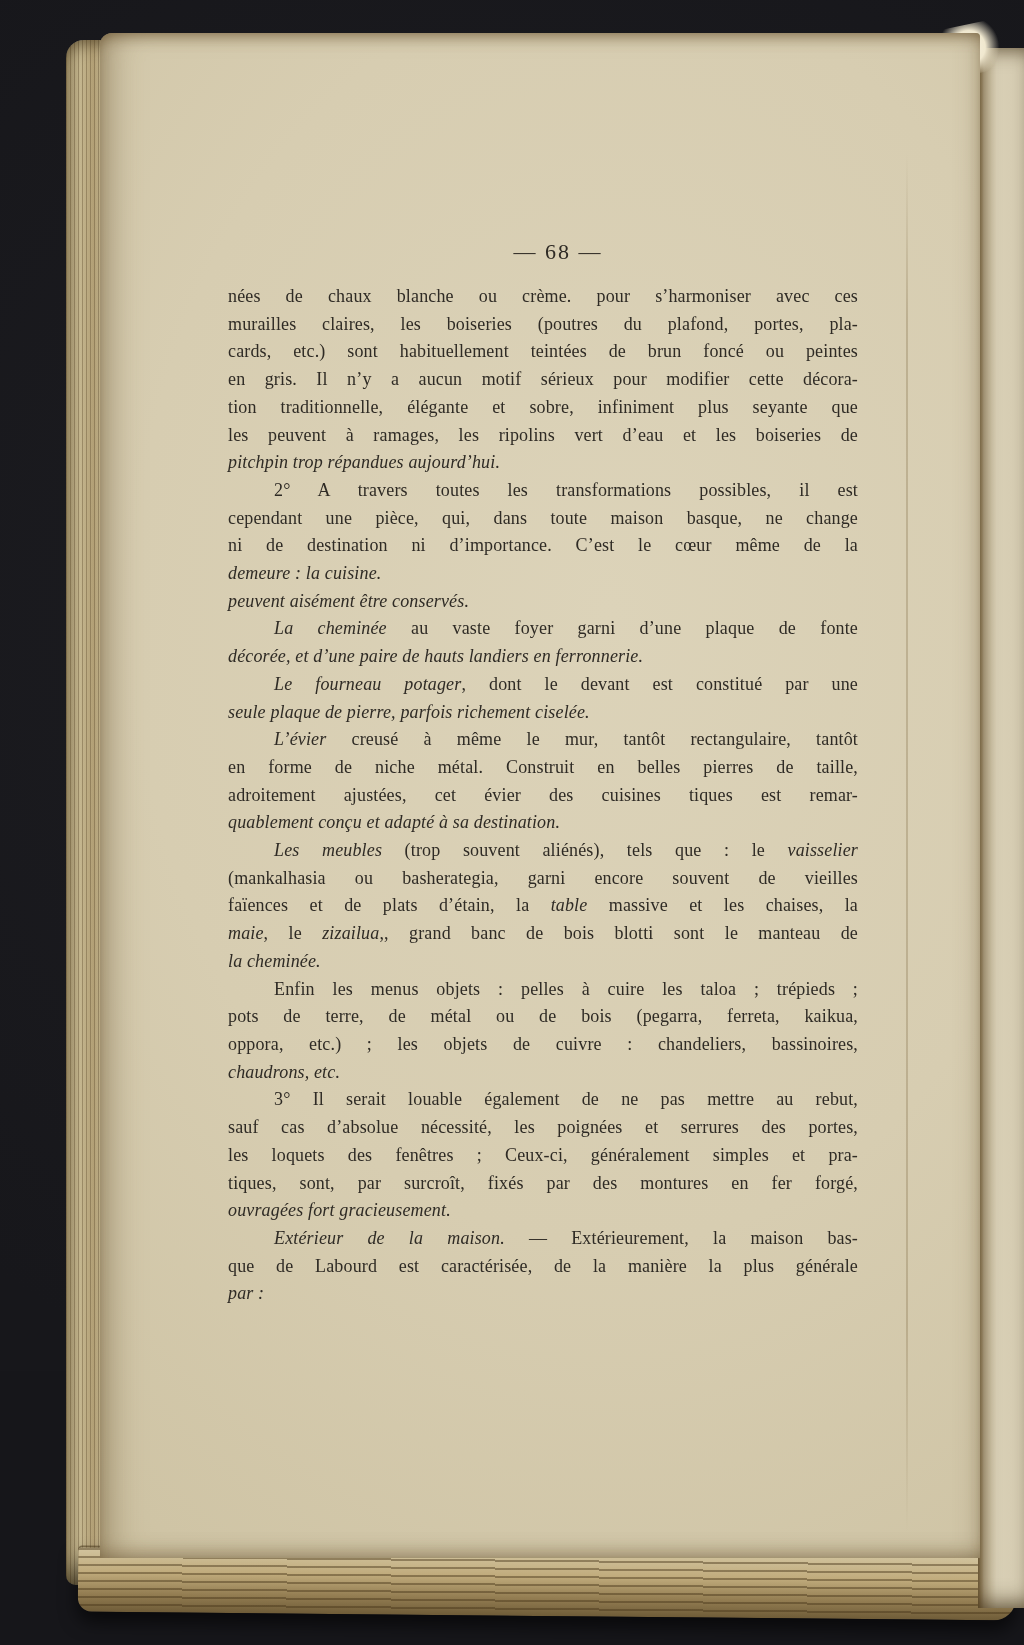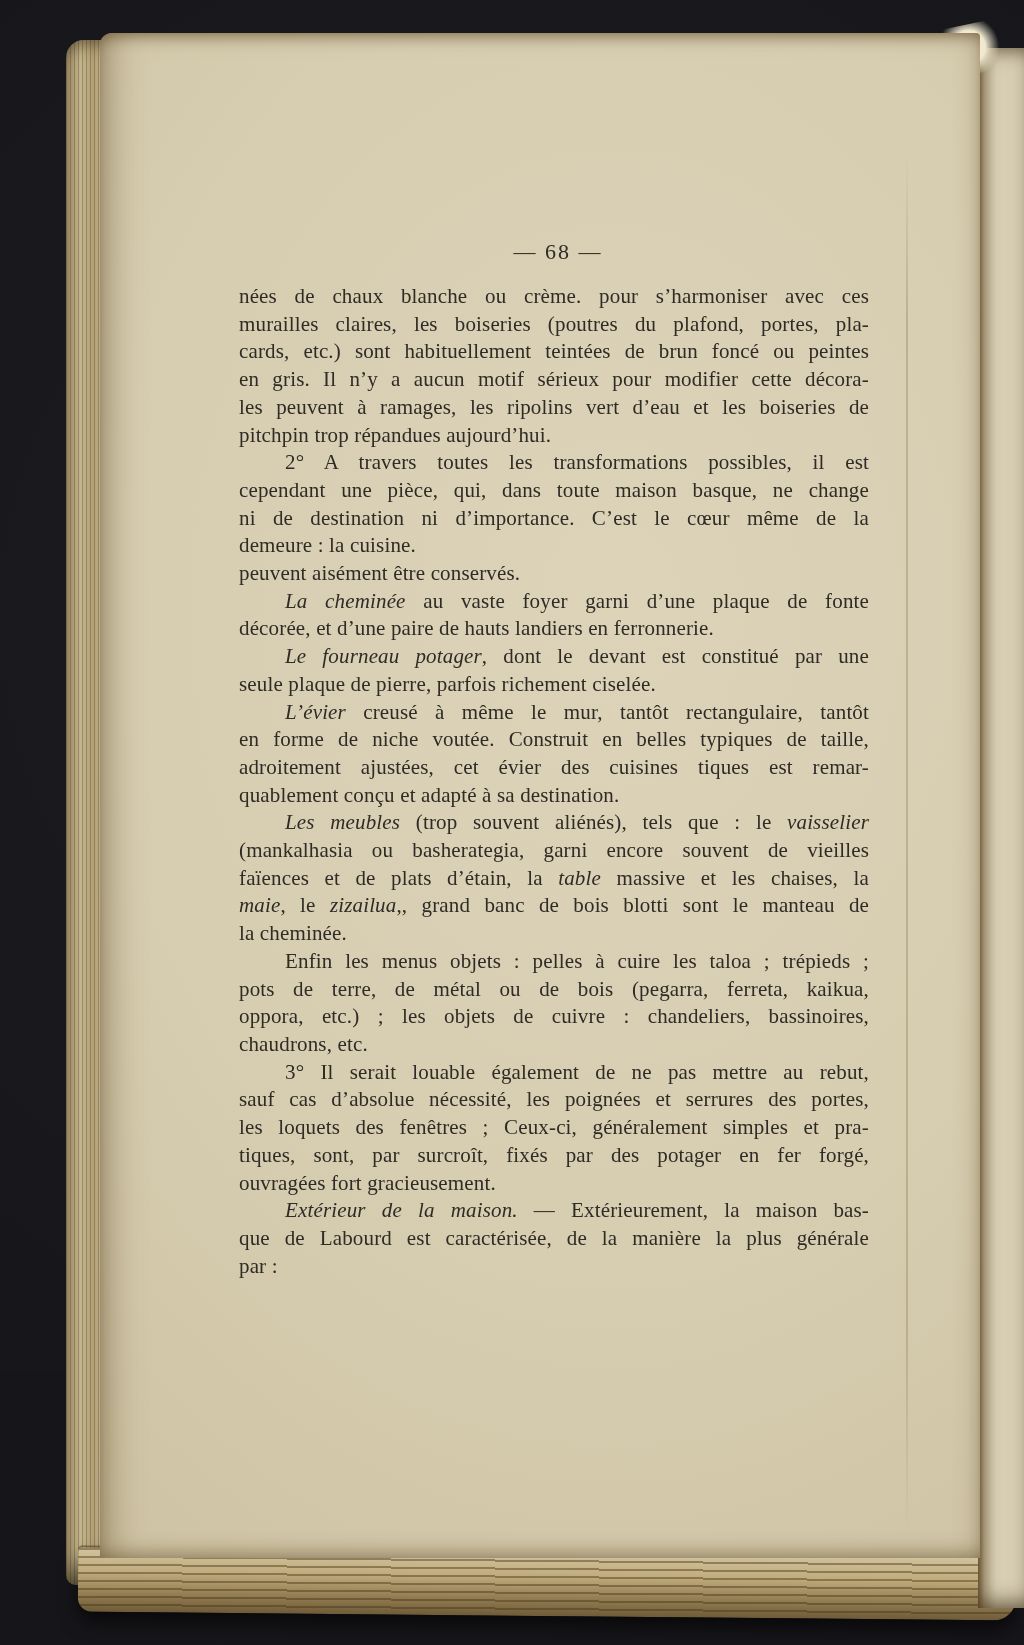--- a/index.html
+++ b/index.html
@@ -82,78 +82,79 @@
     position: absolute;
     left: 143px; top: 206px;
     width: 630px;
     text-align: center;
     font-size: 22px;
     letter-spacing: 2px;
     color: #2f2b25;
   }
   .text {
     position: absolute;
-    left: 139px; top: 250px;
+    left: 128px; top: 250px;
     width: 630px;
-    font-size: 21px;
+    font-size: 18px;
     line-height: 27.7px;
     color: #2f2b25;
     letter-spacing: 0.15px;
   }
   .line {
     text-align: justify;
     text-align-last: justify;
   }
-  .line.last { text-align-last: left; }
+  .line.last { text-align-last: left; font-style: italic; }
   .line.indent { padding-left: 46px; }
   .it { font-style: italic; }
 </style>
 </head>
 <body>
 
 <div class="scene">
   <div class="left-stack"></div>
   <div class="bottom-stack"></div>
   <div class="next-strip"></div>
   <div class="torn"></div>
   <div class="page">
     <div class="pagenum">— 68 —</div>
     <div class="text">
         <div class="line"><span>nées de chaux blanche ou crème. pour s’harmoniser avec ces</span></div>
         <div class="line"><span>murailles claires, les boiseries (poutres du plafond, portes, pla-</span></div>
         <div class="line"><span>cards, etc.) sont habituellement teintées de brun foncé ou peintes</span></div>
         <div class="line"><span>en gris. Il n’y a aucun motif sérieux pour modifier cette décora-</span></div>
+        <div class="line"><span>tion traditionnelle, élégante et sobre, infiniment plus seyante que</span></div>
         <div class="line"><span>les peuvent à ramages, les ripolins vert d’eau et les boiseries de</span></div>
         <div class="line last"><span>pitchpin trop répandues aujourd’hui.</span></div>
         <div class="line indent"><span>2° A travers toutes les transformations possibles, il est</span></div>
         <div class="line"><span>cependant une pièce, qui, dans toute maison basque, ne change</span></div>
         <div class="line"><span>ni de destination ni d’importance. C’est le cœur même de la</span></div>
         <div class="line last"><span>demeure : la cuisine.</span></div>
         <div class="line last"><span>peuvent aisément être conservés.</span></div>
         <div class="line indent"><span class="it">La cheminée</span><span> au vaste foyer garni d’une plaque de fonte</span></div>
         <div class="line last"><span>décorée, et d’une paire de hauts landiers en ferronnerie.</span></div>
         <div class="line indent"><span class="it">Le fourneau potager</span><span>, dont le devant est constitué par une</span></div>
         <div class="line last"><span>seule plaque de pierre, parfois richement ciselée.</span></div>
         <div class="line indent"><span class="it">L’évier</span><span> creusé à même le mur, tantôt rectangulaire, tantôt</span></div>
-        <div class="line"><span>en forme de niche voutée. Construit en belles typiques de taille,</span></div>
+        <div class="line"><span>en forme de niche métal. Construit en belles pierres de taille,</span></div>
         <div class="line"><span>adroitement ajustées, cet évier des cuisines tiques est remar-</span></div>
         <div class="line last"><span>quablement conçu et adapté à sa destination.</span></div>
         <div class="line indent"><span class="it">Les meubles</span><span> (trop souvent aliénés), tels que : le </span><span class="it">vaisselier</span></div>
         <div class="line"><span>(mankalhasia ou basherategia, garni encore souvent de vieilles</span></div>
         <div class="line"><span>faïences et de plats d’étain, la </span><span class="it">table</span><span> massive et les chaises, la</span></div>
         <div class="line"><span class="it">maie</span><span>, le </span><span class="it">zizailua</span><span>,, grand banc de bois blotti sont le manteau de</span></div>
         <div class="line last"><span>la cheminée.</span></div>
         <div class="line indent"><span>Enfin les menus objets : pelles à cuire les taloa ; trépieds ;</span></div>
         <div class="line"><span>pots de terre, de métal ou de bois (pegarra, ferreta, kaikua,</span></div>
         <div class="line"><span>oppora, etc.) ; les objets de cuivre : chandeliers, bassinoires,</span></div>
         <div class="line last"><span>chaudrons, etc.</span></div>
         <div class="line indent"><span>3° Il serait louable également de ne pas mettre au rebut,</span></div>
         <div class="line"><span>sauf cas d’absolue nécessité, les poignées et serrures des portes,</span></div>
         <div class="line"><span>les loquets des fenêtres ; Ceux-ci, généralement simples et pra-</span></div>
-        <div class="line"><span>tiques, sont, par surcroît, fixés par des potager en fer forgé,</span></div>
+        <div class="line"><span>tiques, sont, par surcroît, fixés par des montures en fer forgé,</span></div>
         <div class="line last"><span>ouvragées fort gracieusement.</span></div>
         <div class="line indent"><span class="it">Extérieur de la maison.</span><span> — Extérieurement, la maison bas-</span></div>
         <div class="line"><span>que de Labourd est caractérisée, de la manière la plus générale</span></div>
         <div class="line last"><span>par :</span></div>
       </div>
     <div class="crease"></div>
   </div>
 </div>
 
 </body></html>

